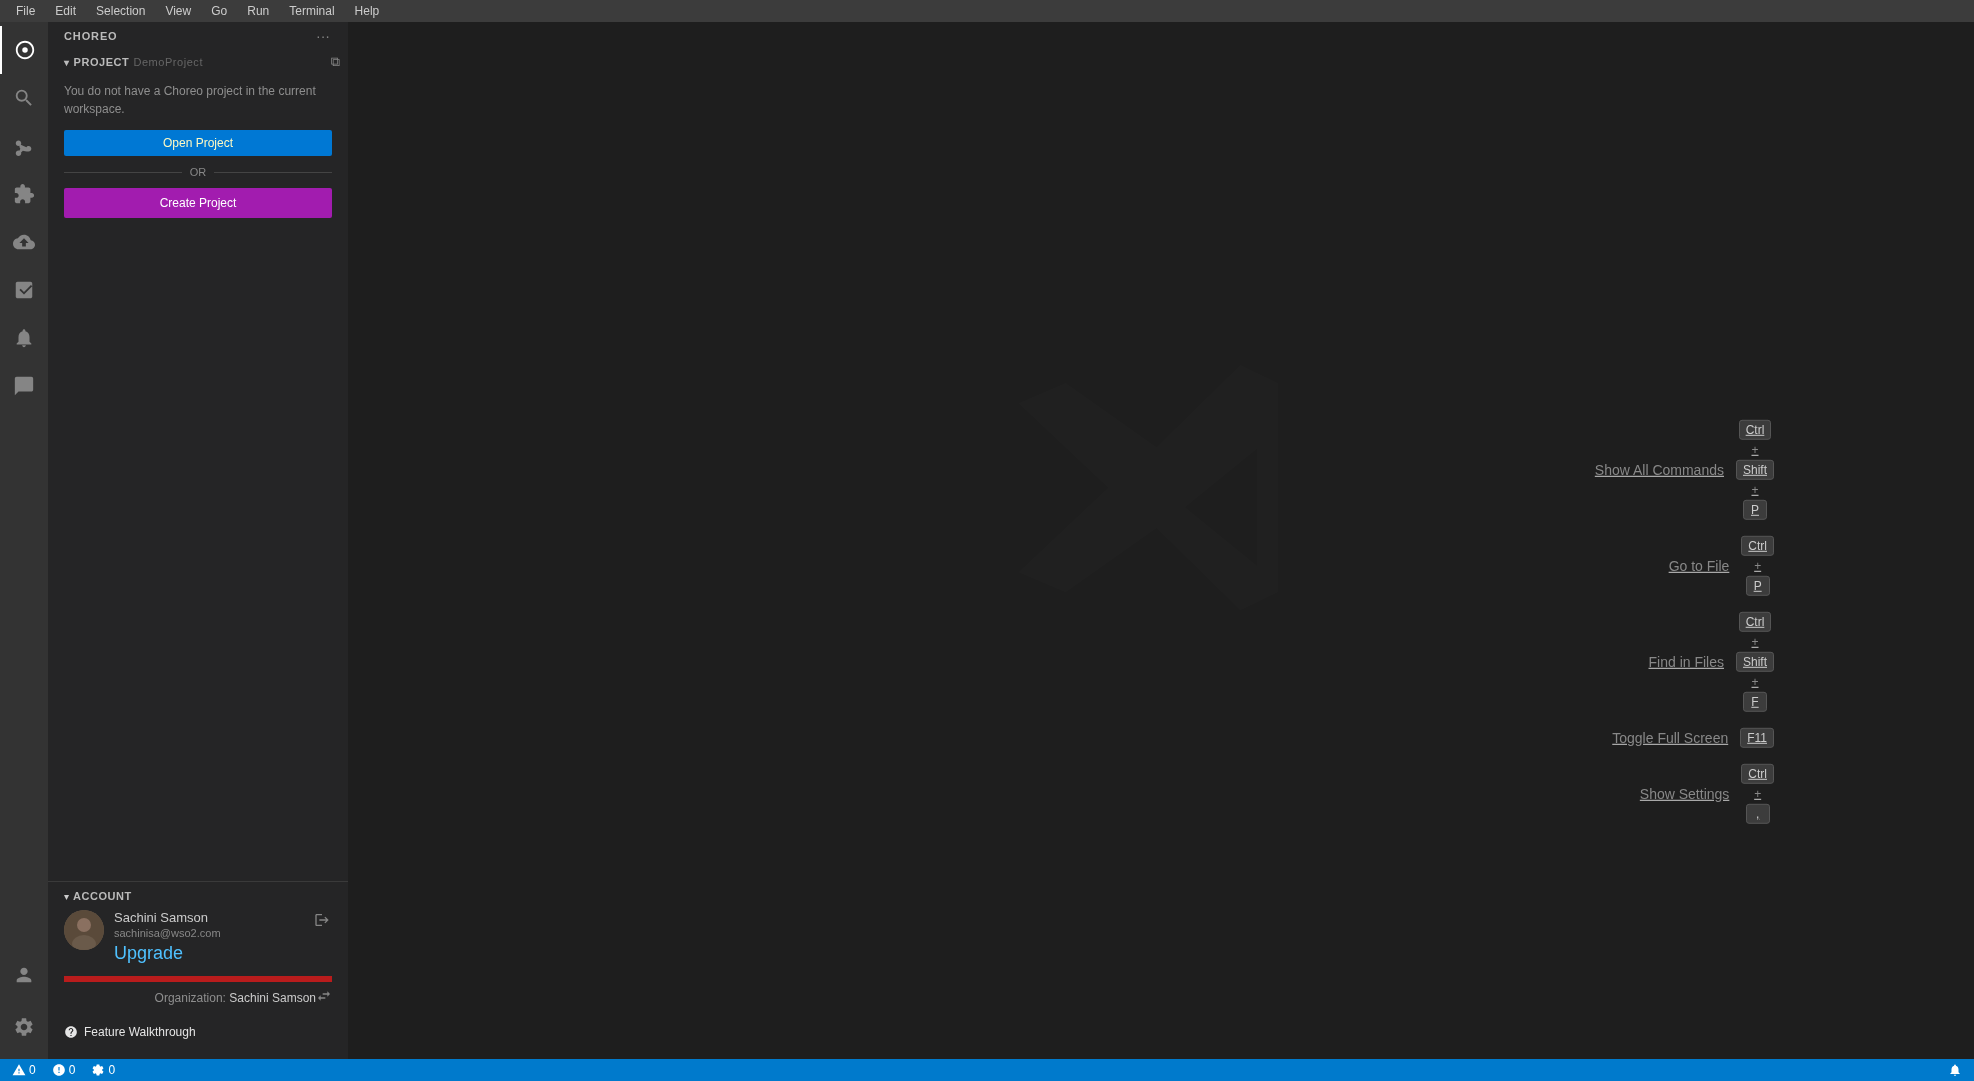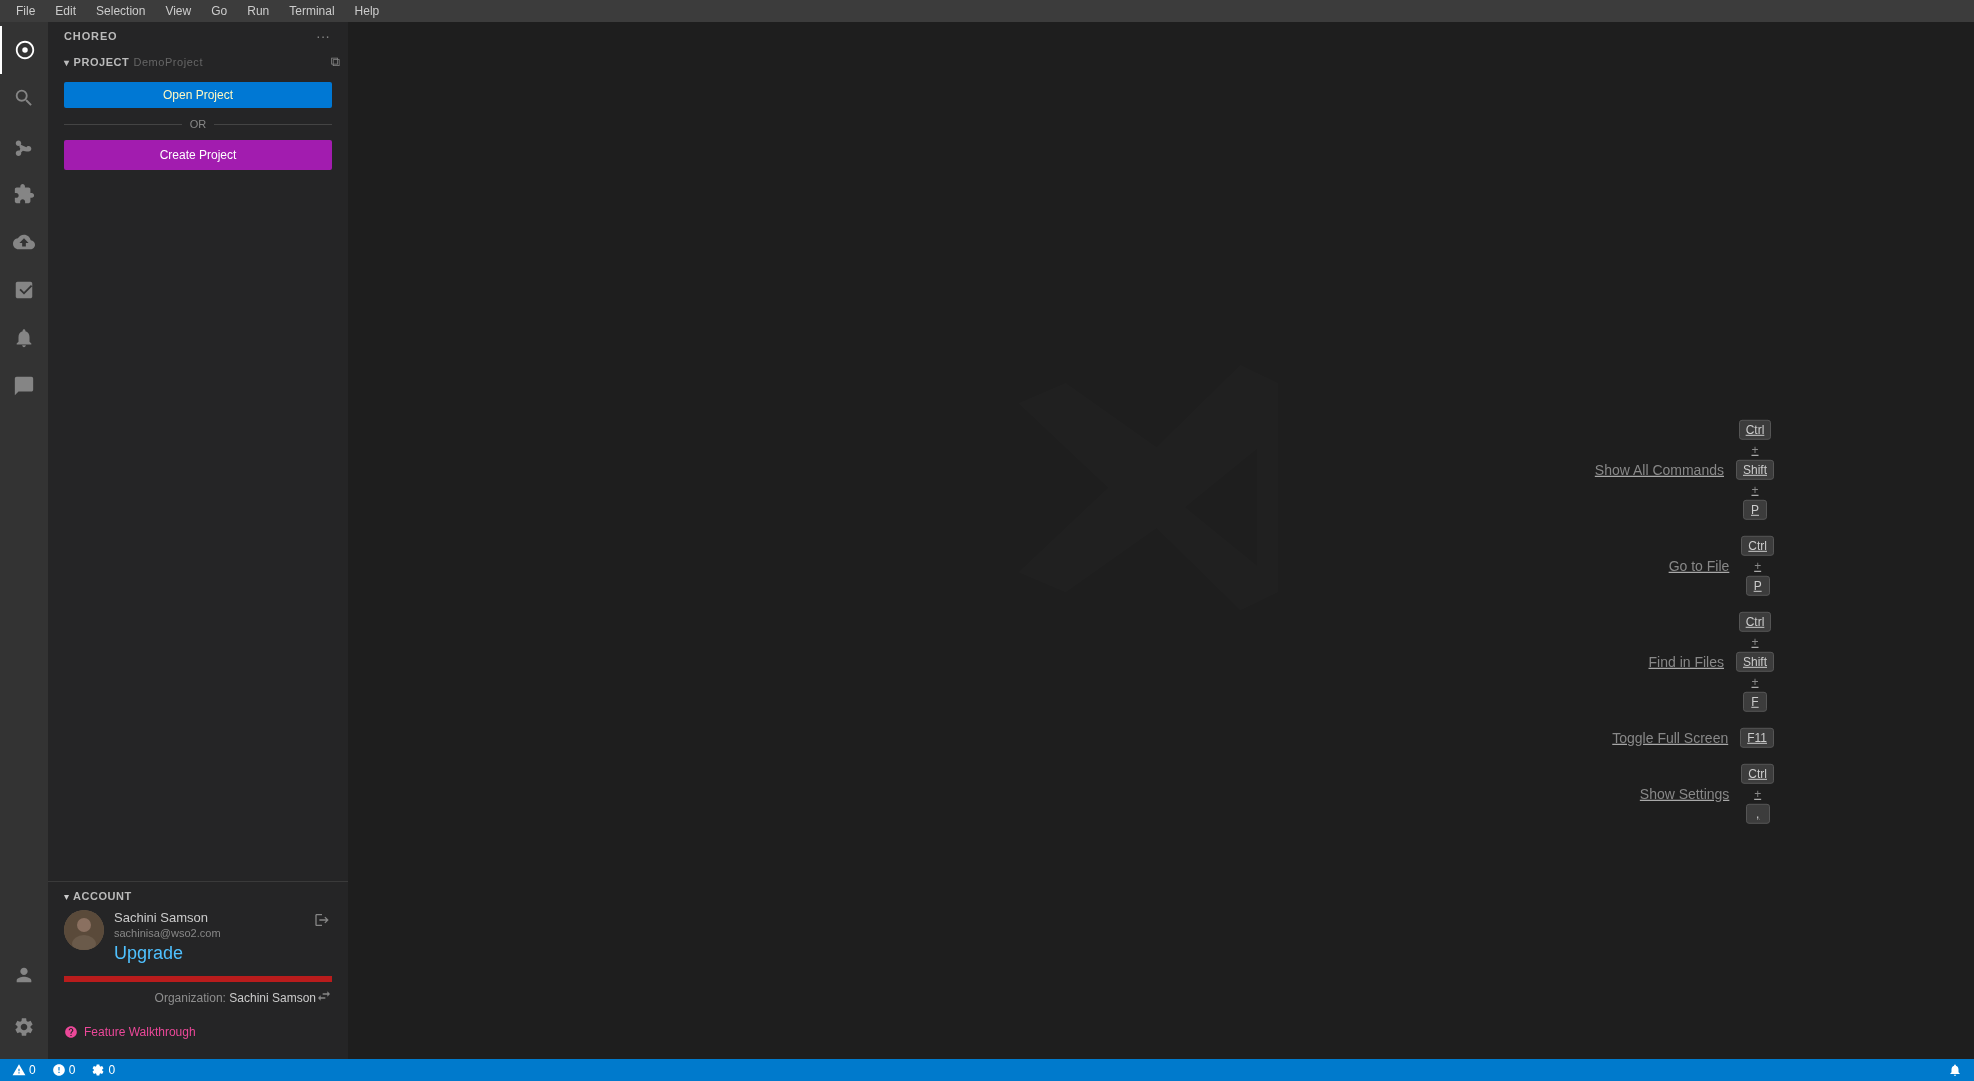--- a/index.html
+++ b/index.html
@@ -269,21 +269,21 @@
       color: #858585;
       font-size: 14px;
       cursor: pointer;
     }
 
     .feature-walkthrough {
       display: flex;
       align-items: center;
       gap: 6px;
       font-size: 12px;
-      color: #ec4899;
+      color: #e5e5e5;
       cursor: pointer;
       padding: 4px 0;
     }
 
     
     #editor-area {
       flex: 1;
       background: #1e1e1e;
       display: flex;
       align-items: center;
@@ -466,20 +466,21 @@
         <span class="chevron">▾</span>
         <span>PROJECT</span>
         <span style="color:#666; font-weight:400; text-transform:none; font-size:11px;">DemoProject</span>
       </div>
       <div class="section-header-right">
         <span style="font-size:13px; cursor:pointer;">⧉</span>
       </div>
     </div>
 
     <div id="project-section">
+      <p class="project-message">You do not have a Choreo project in the current workspace.</p>
       <button class="btn-open-project">Open Project</button>
       <div class="or-divider">
         <div class="or-line"></div>
         <span class="or-text">OR</span>
         <div class="or-line"></div>
       </div>
       <button class="btn-create-project">Create Project</button>
     </div>
 
     <div style="flex:1;"></div>

